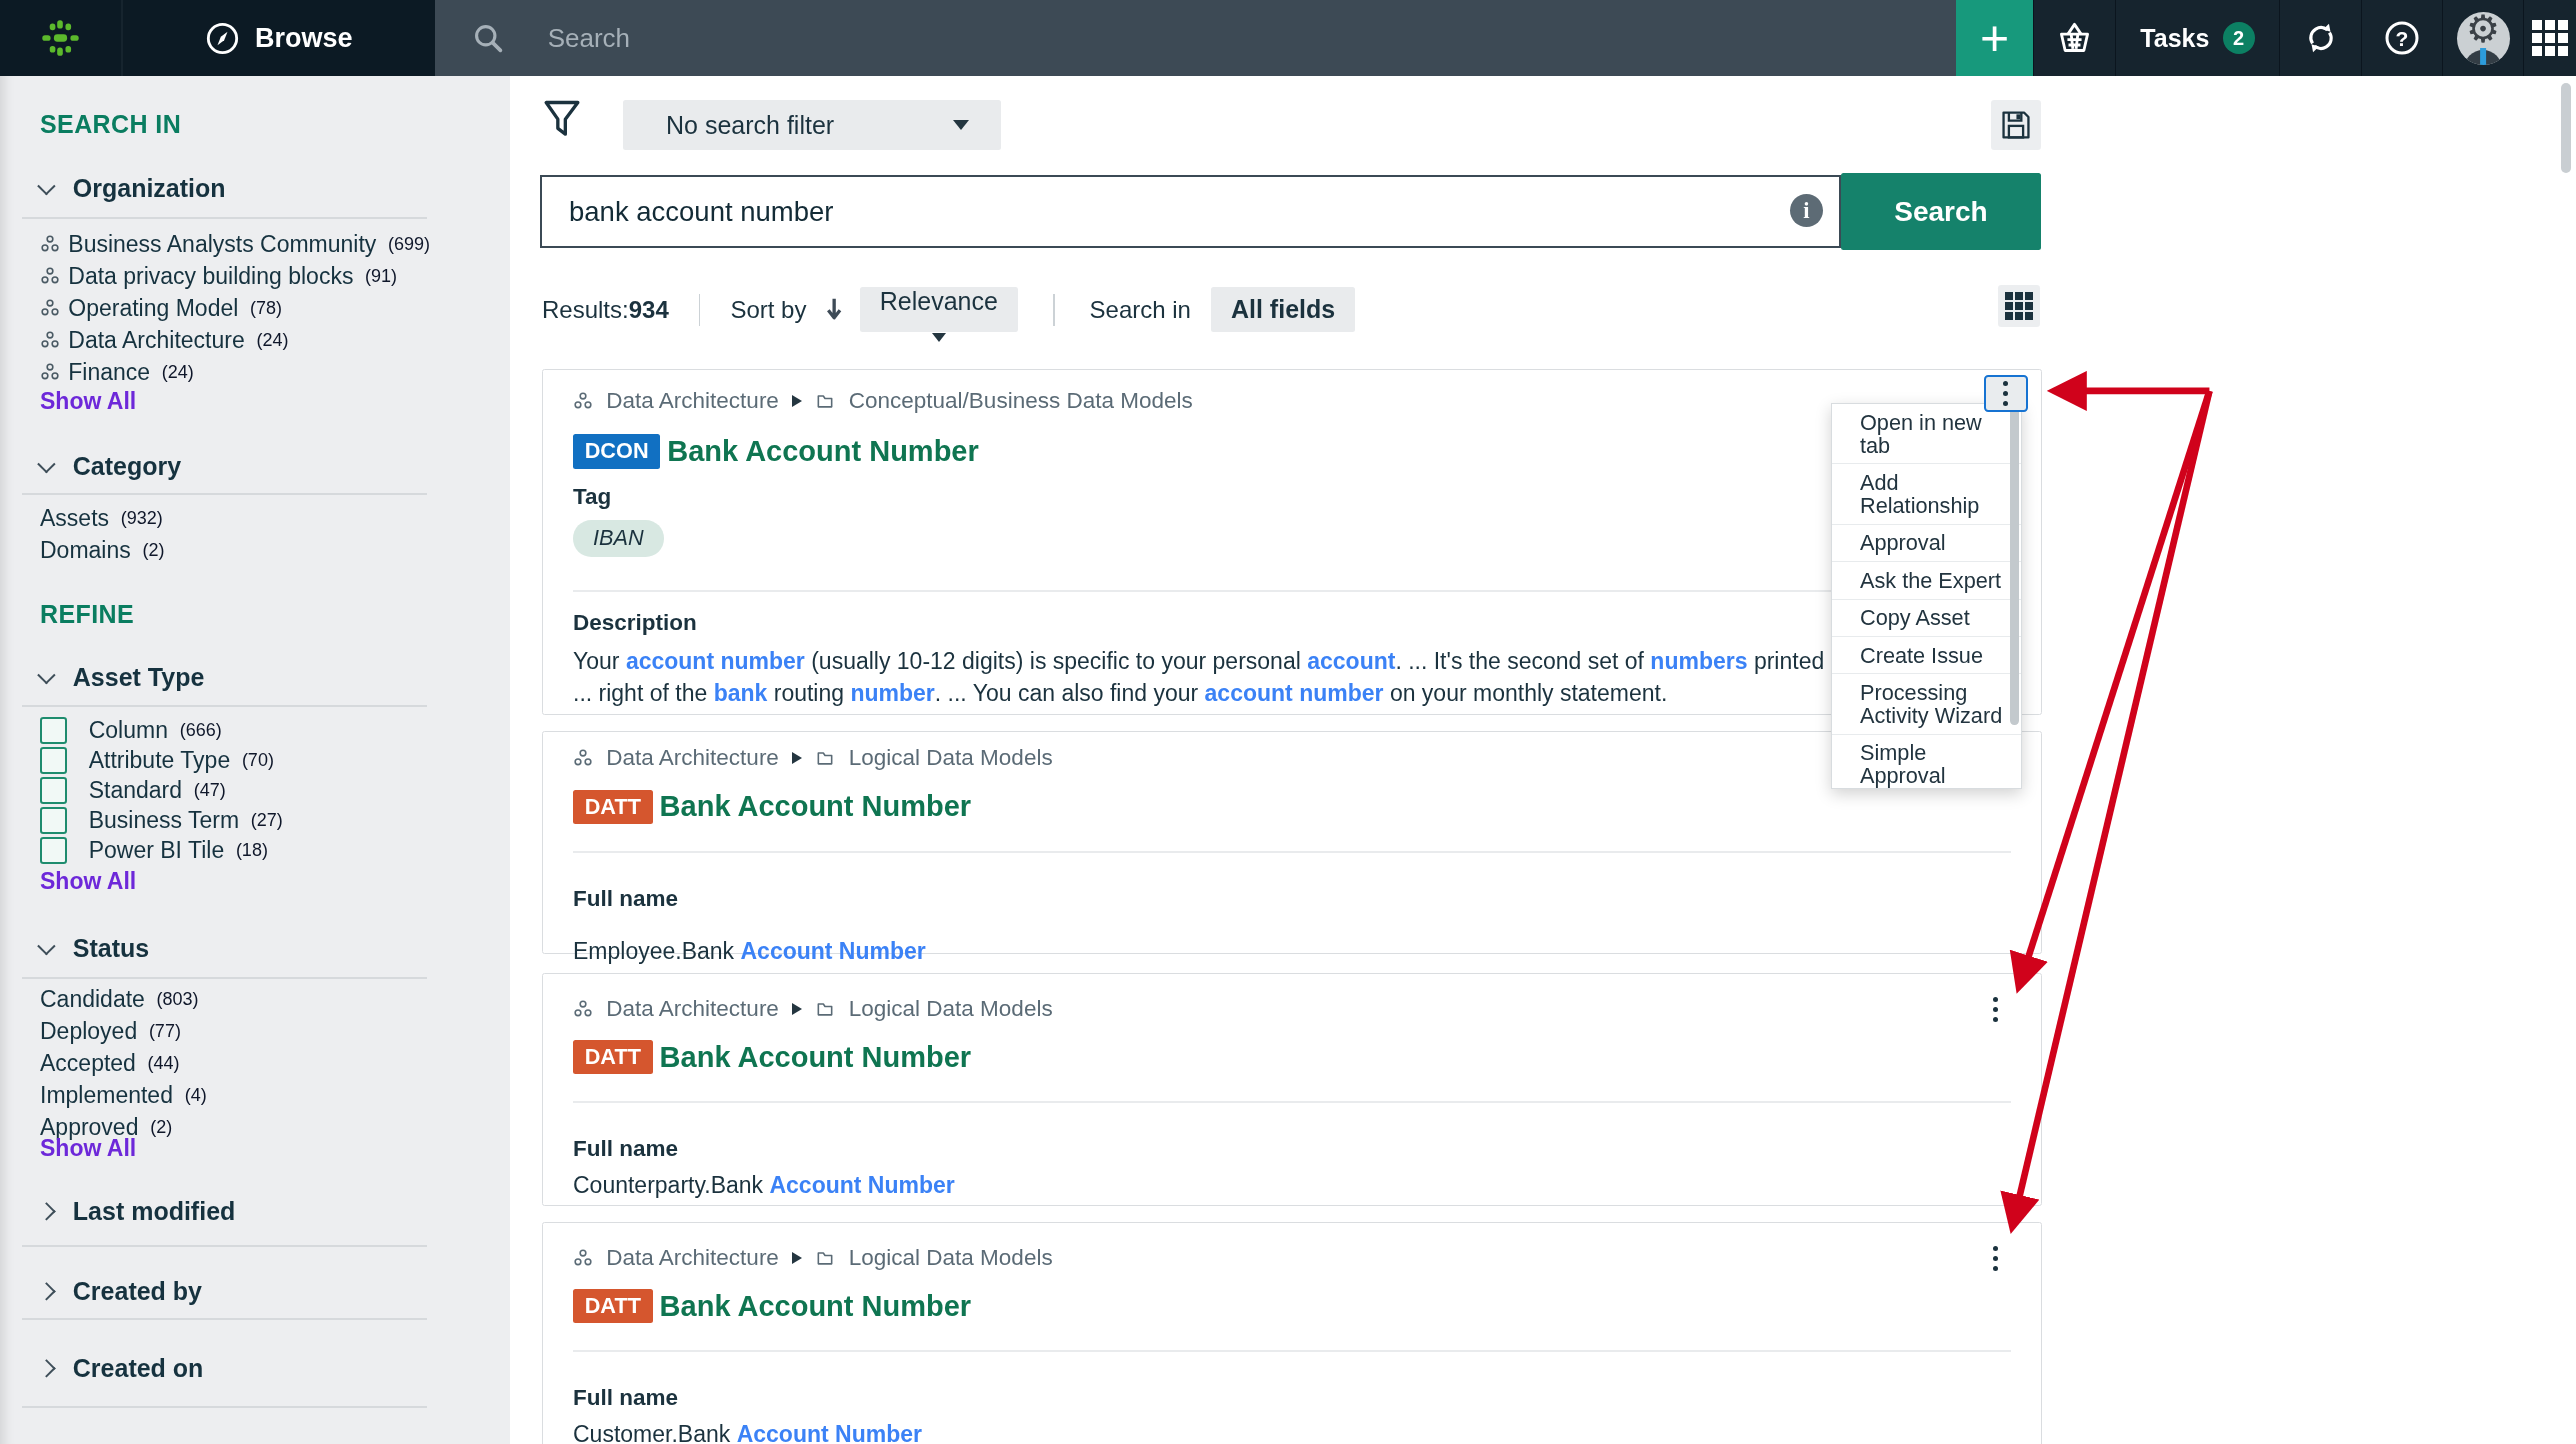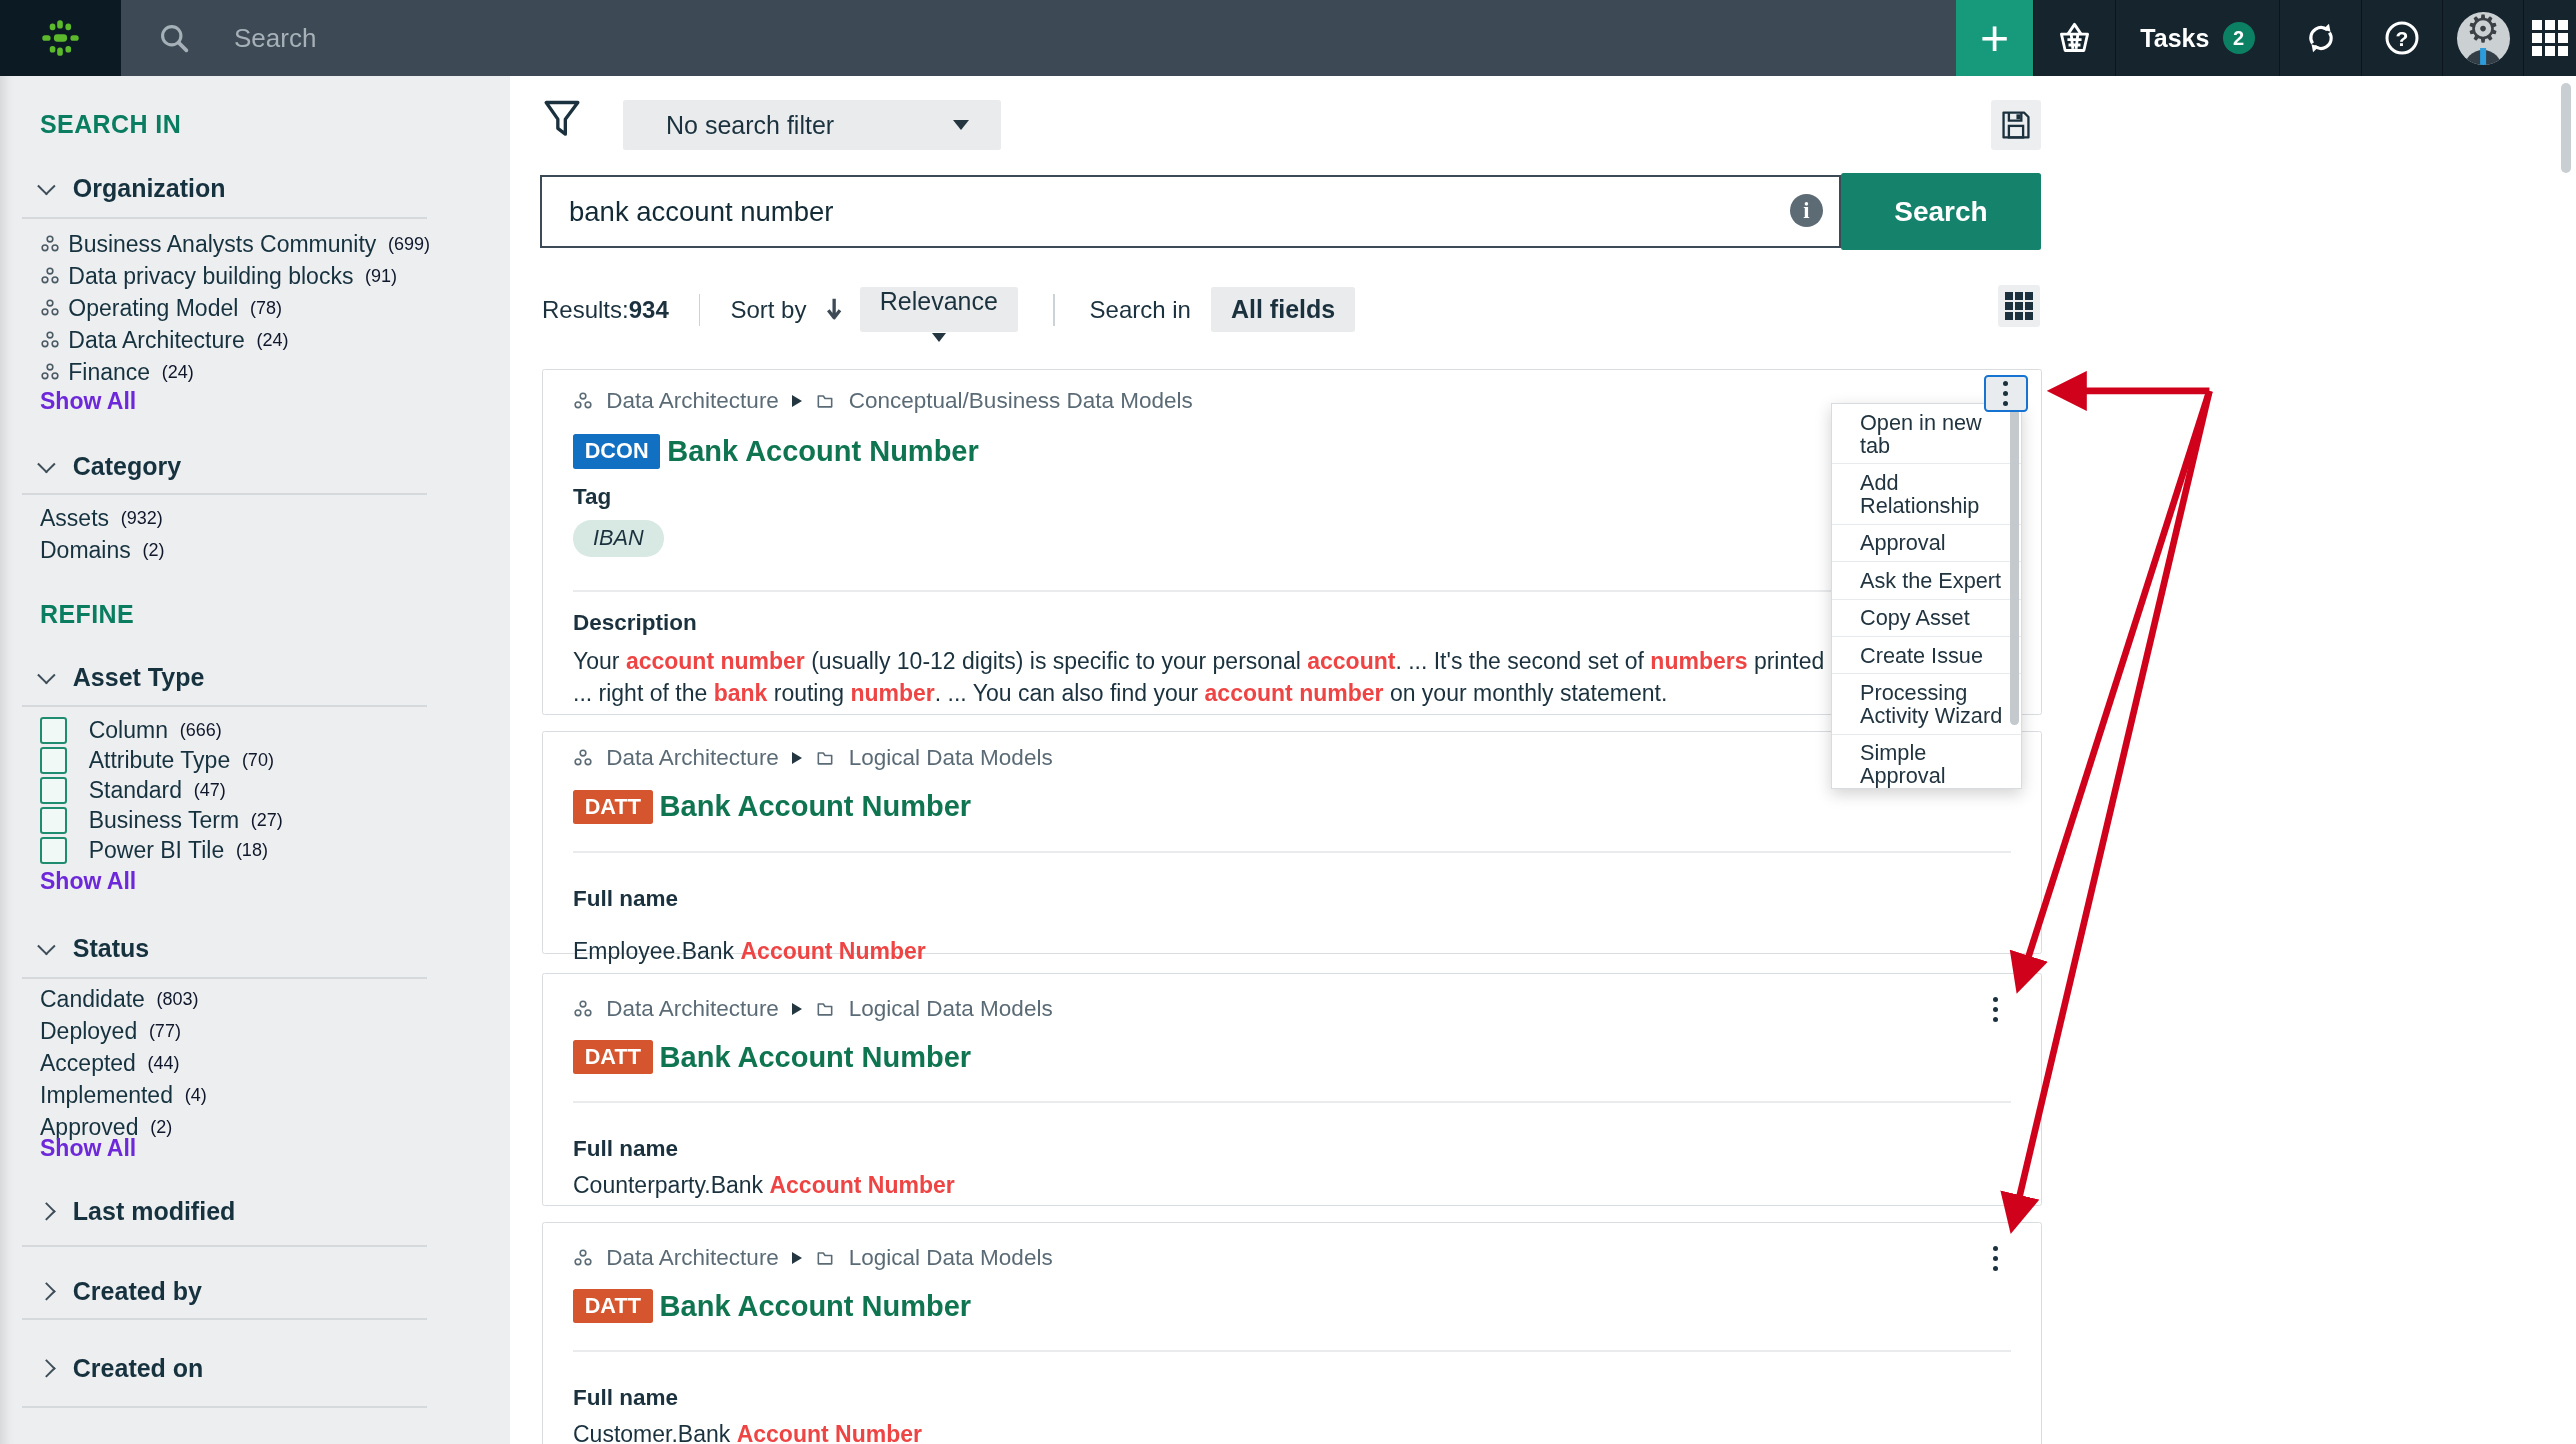--- a/index.html
+++ b/index.html
@@ -81,21 +81,21 @@
   .card-pad{padding:0 30px;}
   .bc{display:flex;align-items:center;gap:13.3px;font-size:22.5px;color:#5b6b76;}
   .bc .tri{width:0;height:0;border-left:10px solid #243640;border-top:6.7px solid transparent;border-bottom:6.7px solid transparent;}
   .title-row{display:flex;align-items:center;gap:7px;}
   .badge{font-size:21.7px;font-weight:700;color:#fff;padding:4.2px 11.7px;border-radius:2.5px;}
   .rtitle{font-size:29px;font-weight:700;color:#0f7551;}
   .lbl{font-size:22.5px;font-weight:700;color:#1b323e;}
   .tag-pill{display:inline-block;background:#d8e8e2;border-radius:18.3px;padding:5.8px 20px;font-size:21.7px;color:#1b323e;}
   .card-div{height:1.7px;background:#e9ebed;}
   .txtline{font-size:23px;color:#1b323e;line-height:32px;white-space:nowrap;overflow:hidden;}
-  .hl{color:#ef4444;font-weight:700;}
+  .hl{color:#3b82f6;font-weight:700;}
   .dots{display:flex;flex-direction:column;gap:5px;align-items:center;justify-content:center;}
   .dots i{width:5px;height:5px;border-radius:50%;background:#1b323e;}
   .kebab-btn{position:absolute;right:13.3px;top:5px;width:40px;height:33px;background:#e9ecee;border:2.5px solid #1673d2;
              border-radius:4.2px;display:flex;align-items:center;justify-content:center;z-index:25;}
   .kebab-plain{position:absolute;right:33px;top:18.3px;width:25px;height:35px;display:flex;align-items:center;justify-content:center;}
 
   
   .ctx-menu{position:absolute;left:1321px;top:327px;width:191px;height:386px;background:#fff;border:0.8px solid #d8dcdf;
             box-shadow:0 5px 15px rgba(0,0,0,.18);z-index:20;box-sizing:border-box;}
   .menu-item{padding:6.7px 8.3px 6.7px 28px;font-size:21.7px;line-height:23px;color:#22343f;}
@@ -119,20 +119,27 @@
           <rect x="16" y="4" width="3.4" height="4" rx="1.6"></rect>
           <rect x="2" y="11" width="5" height="3.4" rx="1.6"></rect>
           <rect x="19" y="11" width="5" height="3.4" rx="1.6"></rect>
           <rect x="9" y="10.5" width="8" height="4.4" rx="2.1"></rect>
           <rect x="11" y="18.5" width="3.4" height="5" rx="1.6"></rect>
           <rect x="6.5" y="17.5" width="3.4" height="4" rx="1.6"></rect>
           <rect x="16" y="17.5" width="3.4" height="4" rx="1.6"></rect>
         </g>
       </svg>
     </div>
+    <div class="nav-browse">
+      <svg width="35" height="35" viewBox="0 0 42 42">
+        <circle cx="21" cy="21" r="17" fill="none" stroke="#fff" stroke-width="3.4"></circle>
+        <path d="M27 13 L23 23 L15 29 L19 19 Z" fill="#fff"></path>
+      </svg>
+      <span>Browse</span>
+    </div>
     <div class="nav-search">
       <svg width="33" height="33" viewBox="0 0 36 36">
         <circle cx="15" cy="15" r="10" fill="none" stroke="#a6b0b8" stroke-width="3.4"></circle>
         <path d="M22.5 22.5 L31 31" stroke="#a6b0b8" stroke-width="4" stroke-linecap="round"></path>
       </svg>
       <span class="ph">Search</span>
     </div>
     <div class="nav-right">
       <div class="nav-block plus-btn">+</div>
       <div class="nav-block basket-blk">

